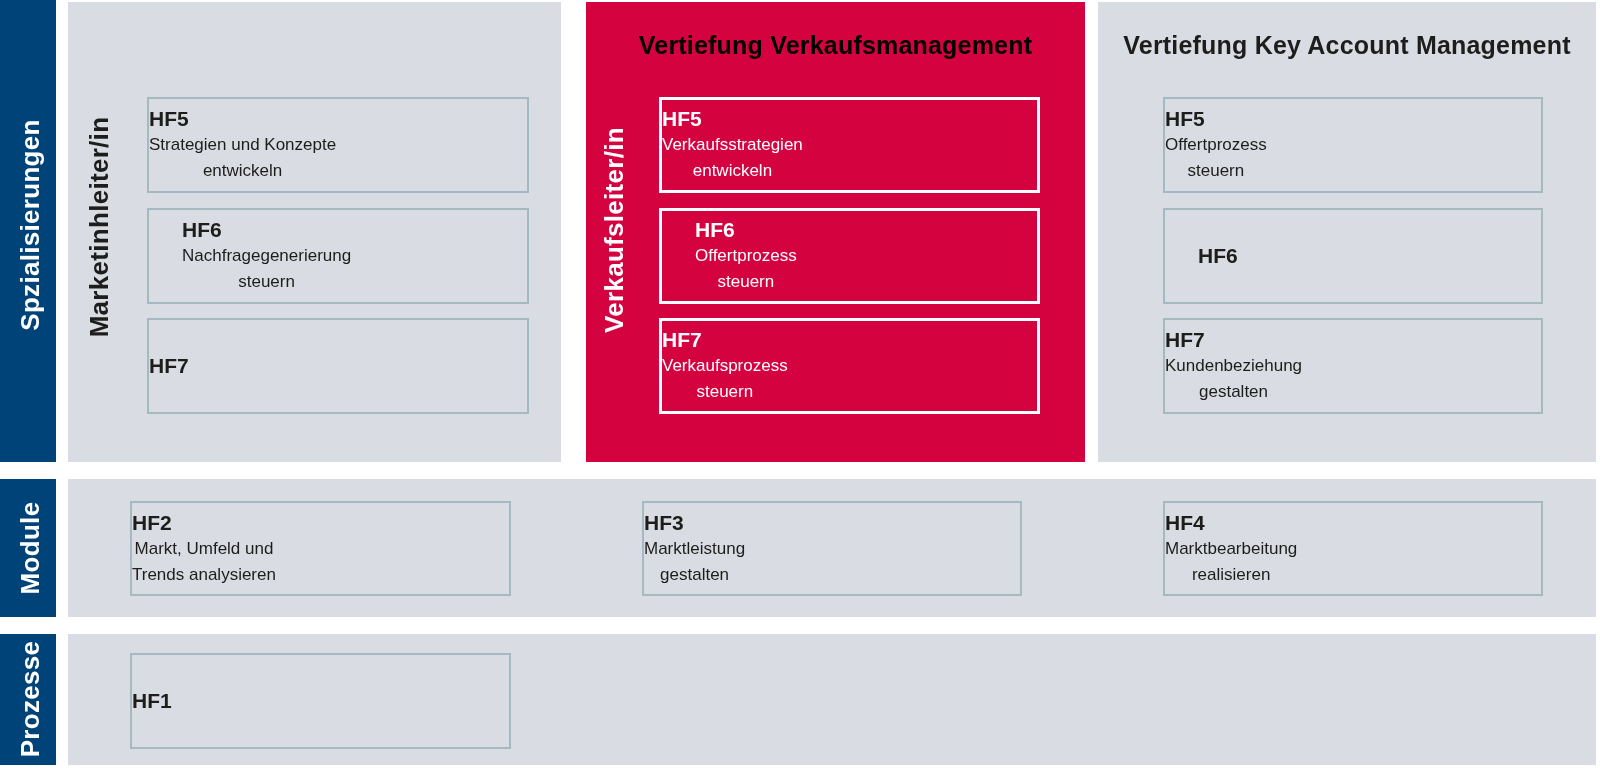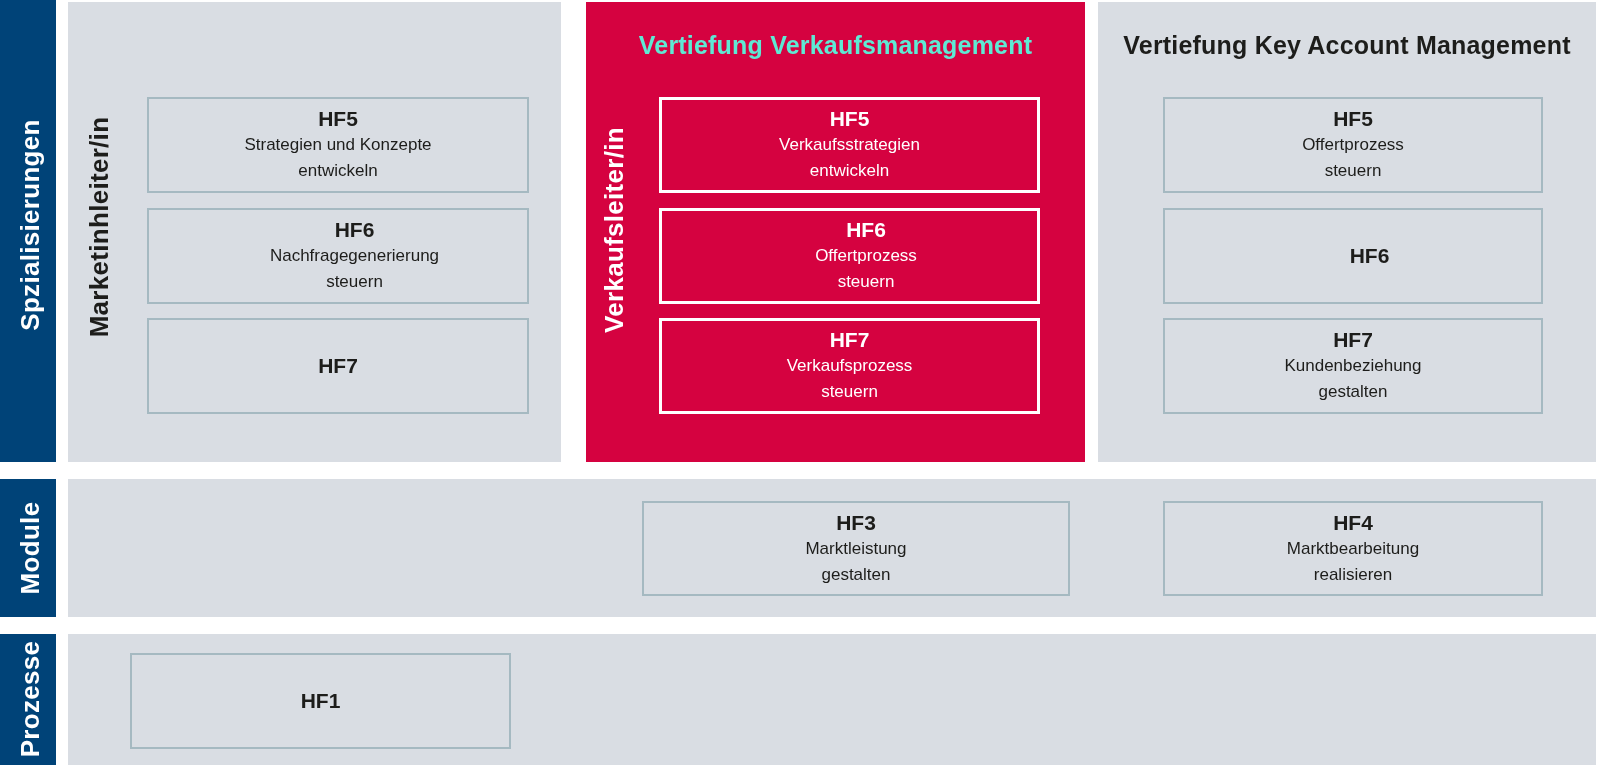--- a/index.html
+++ b/index.html
@@ -48,47 +48,47 @@
   #lbl-prozesse{left:30px;top:699px;}
   #vl-marketing{left:99px;top:227px;}
   #vl-verkauf{left:614px;top:230px;}
 
   
   .col-header{
     position:absolute;top:29px;left:0;width:100%;
     text-align:center;font-weight:700;font-size:25px;
     letter-spacing:0.2px;
   }
-  .col-header.white{color:#5eead4;text-align:center;}
+  .col-header.white{color:#000000;text-align:center;}
   .col-header.dark{color:var(--ink);text-align:center;}
 
   
   .hf{
     position:absolute;
     height:96px;
     box-sizing:border-box;
     border:2px solid var(--border);
     background:var(--panel);
     color:var(--ink);
     display:flex;flex-direction:column;
-    align-items:center;justify-content:center;
+    align-items:flex-start;justify-content:center;
     text-align:center;
   }
   .hf .code{font-weight:700;font-size:21px;line-height:26px;}
   .hf .txt{font-size:17px;line-height:26px;white-space:pre-line;}
   .hf.on-red{border:3px solid #ffffff;background:var(--red);color:#ffffff;}
 
   
   .r1{top:97px;} .r2{top:208px;padding-left:33px;} .r3{top:318px;}
   .rm{top:501px;height:95px;} .rp{top:653px;}
   .c1{left:147px;width:382px;}
   .c2{left:659px;width:381px;}
   .c3{left:1163px;width:380px;}
   .cm1{left:130px;width:381px;}
-  .cm2{left:642px;width:428px;}
+  .cm2{left:642px;width:380px;}
 </style>
 </head>
 <body>
 
 <div class="canvas">
 
   <div class="bluebar" id="bar-spec"></div>
   <div class="bluebar" id="bar-module"></div>
   <div class="bluebar" id="bar-prozesse"></div>
 
@@ -147,20 +147,25 @@
   </div>
   <div class="hf c3 r2">
     <div class="code">HF6</div>
   </div>
   <div class="hf c3 r3">
     <div class="code">HF7</div>
     <div class="txt">Kundenbeziehung
 gestalten</div>
   </div>
 
+  <div class="hf cm1 rm">
+    <div class="code">HF2</div>
+    <div class="txt">Markt, Umfeld und
+Trends analysieren</div>
+  </div>
   <div class="hf cm2 rm">
     <div class="code">HF3</div>
     <div class="txt">Marktleistung
 gestalten</div>
   </div>
   <div class="hf c3 rm">
     <div class="code">HF4</div>
     <div class="txt">Marktbearbeitung
 realisieren</div>
   </div>

